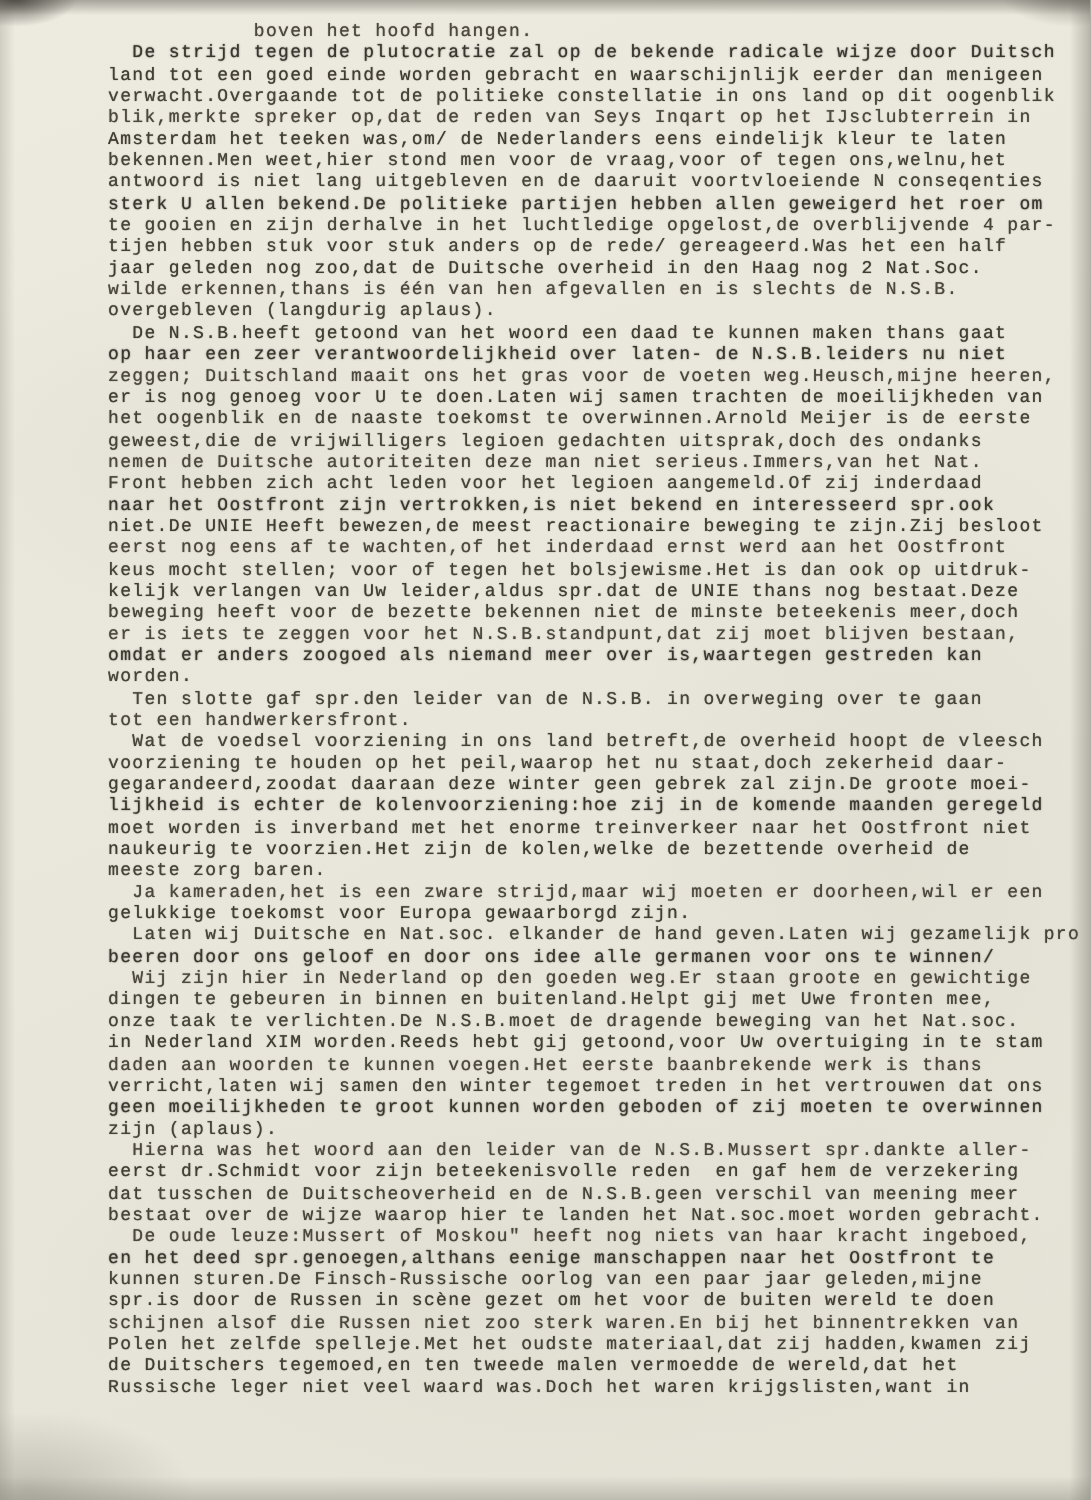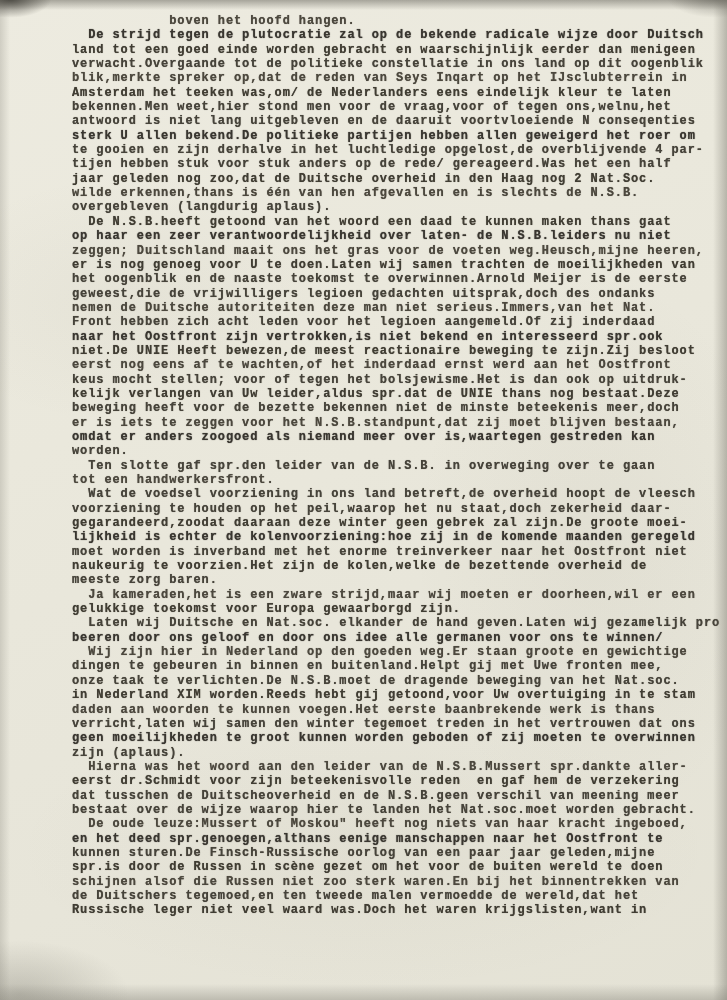--- a/index.html
+++ b/index.html
@@ -9,21 +9,20 @@
   }
   .scene {
     position: relative;
     width: 727px; height: 1000px;
     overflow: hidden;
     background: #a9a79e;
   }
   .paper {
     position: absolute; inset: 0;
     background: linear-gradient(155deg, #edebe0 0%, #eae8dc 35%, #e7e5d9 70%, #e4e2d5 100%);
-    font-weight: bold;
   }
   
   .paper-texture {
     position: absolute; inset: 0;
     background:
       radial-gradient(ellipse 300px 180px at 18% 30%, rgba(120,115,95,0.05), transparent 70%),
       radial-gradient(ellipse 260px 400px at 82% 55%, rgba(120,115,95,0.06), transparent 70%),
       radial-gradient(ellipse 500px 200px at 50% 85%, rgba(120,115,95,0.05), transparent 70%);
     pointer-events: none;
   }
@@ -135,20 +134,21 @@
         <div class="line">zijn (aplaus).</div>
         <div class="line">  Hierna was het woord aan den leider van de N.S.B.Mussert spr.dankte aller-</div>
         <div class="line">eerst dr.Schmidt voor zijn beteekenisvolle reden  en gaf hem de verzekering</div>
         <div class="line">dat tusschen de Duitscheoverheid en de N.S.B.geen verschil van meening meer</div>
         <div class="line">bestaat over de wijze waarop hier te landen het Nat.soc.moet worden gebracht.</div>
         <div class="line">  De oude leuze:Mussert of Moskou" heeft nog niets van haar kracht ingeboed,</div>
         <div class="line">en het deed spr.genoegen,althans eenige manschappen naar het Oostfront te</div>
         <div class="line">kunnen sturen.De Finsch-Russische oorlog van een paar jaar geleden,mijne</div>
         <div class="line">spr.is door de Russen in scène gezet om het voor de buiten wereld te doen</div>
         <div class="line">schijnen alsof die Russen niet zoo sterk waren.En bij het binnentrekken van</div>
+        <div class="line">Polen het zelfde spelleje.Met het oudste materiaal,dat zij hadden,kwamen zij</div>
         <div class="line">de Duitschers tegemoed,en ten tweede malen vermoedde de wereld,dat het</div>
         <div class="line">Russische leger niet veel waard was.Doch het waren krijgslisten,want in</div>
       </div>
   </div>
   <div class="edge-top"></div>
   <div class="edge-right"></div>
   <div class="edge-bottom"></div>
   <div class="edge-left"></div>
   <div class="corner-smudge-tl"></div>
   <div class="corner-smudge-tr"></div>

